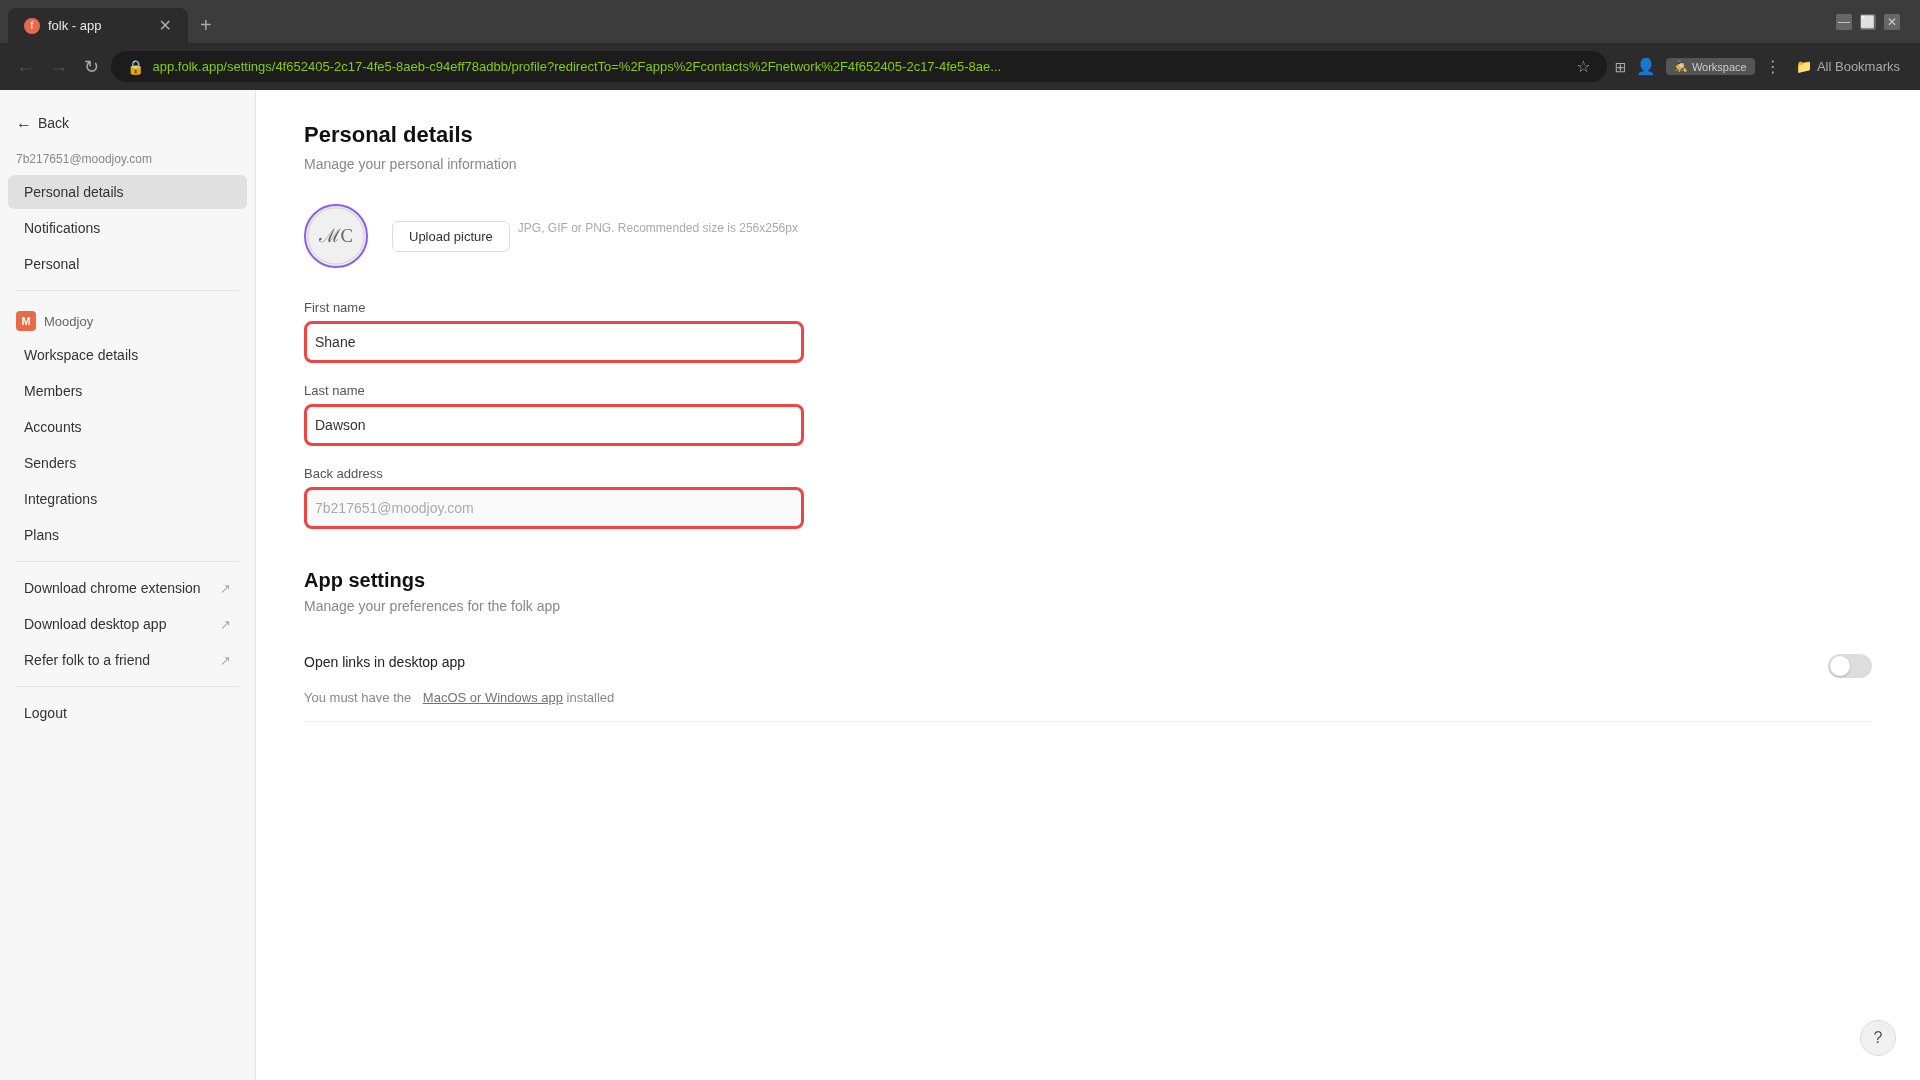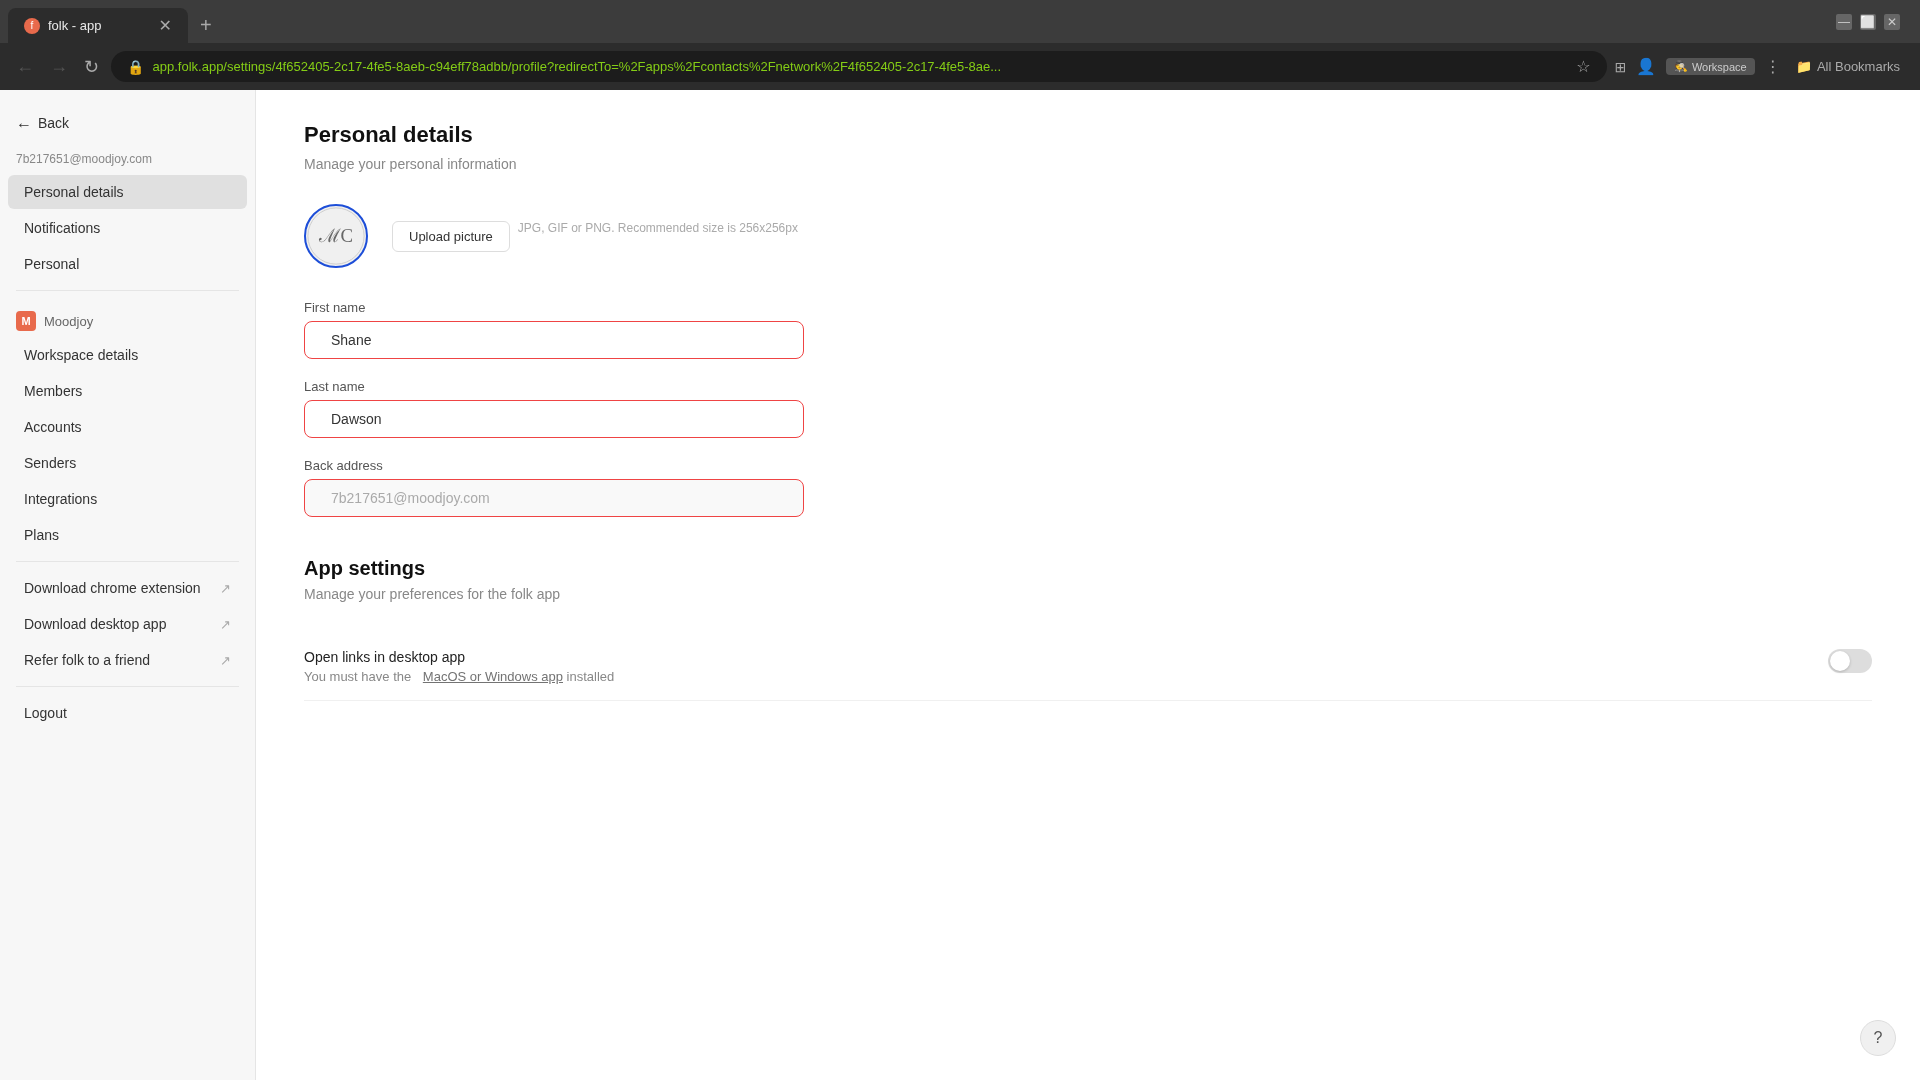--- a/index.html
+++ b/index.html
@@ -40,39 +40,39 @@
     .external-link-icon { margin-left: auto; color: #aaa; font-size: 13px; }
     .sidebar-divider { height: 1px; background: #e5e5e5; margin: 8px 16px; }
 
     
     .main-content { flex: 1; overflow-y: auto; padding: 32px 48px; background: #fff; }
     .page-title { font-size: 22px; font-weight: 600; color: #111; margin-bottom: 8px; }
     .page-subtitle { font-size: 14px; color: #888; margin-bottom: 32px; }
 
     
     .avatar-section { display: flex; align-items: center; gap: 24px; margin-bottom: 32px; }
-    .avatar-circle { width: 64px; height: 64px; border-radius: 50%; background: #f0f0f0; border: 2px solid #1d4ed8; display: flex; align-items: center; justify-content: center; overflow: hidden; }
+    .avatar-circle { width: 64px; height: 64px; border-radius: 50%; background: #f0f0f0; border: 2px solid #8b5cf6; display: flex; align-items: center; justify-content: center; overflow: hidden; }
     .avatar-actions { display: flex; gap: 8px; }
     .upload-btn { border: 1px solid #ddd; background: #fff; color: #333; font-size: 13px; padding: 7px 16px; border-radius: 6px; cursor: pointer; }
     .avatar-hint { font-size: 12px; color: #aaa; }
 
     
     .form-section { max-width: 500px; }
     .form-group { margin-bottom: 20px; }
     .form-label { font-size: 13px; color: #555; margin-bottom: 6px; display: block; }
-    .form-input { width: 100%; padding: 10px 26px; border: 1px solid #ef4444; border-radius: 8px; font-size: 14px; color: #333; outline: none; background: #fff; }
+    .form-input { width: 100%; padding: 10px 8px; border: 3px solid #ef4444; border-radius: 8px; font-size: 14px; color: #333; outline: none; background: #fff; }
     .form-input.disabled { background: #f9f9f9; color: #aaa; }
 
     
     .settings-section { margin-top: 40px; }
     .settings-section-title { font-size: 20px; font-weight: 600; color: #111; margin-bottom: 6px; }
-    .settings-section-subtitle { font-size: 14px; color: #888; margin-bottom: 31px; }
+    .settings-section-subtitle { font-size: 14px; color: #888; margin-bottom: 24px; }
     .setting-row { display: flex; align-items: flex-start; justify-content: space-between; padding: 16px 0; border-bottom: 1px solid #f0f0f0; }
     .setting-info { flex: 1; }
-    .setting-name { font-size: 14px; color: #222; margin-bottom: 4px; }
+    .setting-name { font-size: 14px; color: #222; margin-bottom: 20px; }
     .setting-description { font-size: 13px; color: #888; }
     .setting-description a { color: #737373; margin-left: 8px; }
     .toggle { width: 44px; height: 24px; background: #ddd; border-radius: 12px; position: relative; cursor: pointer; margin-left: 24px; flex-shrink: 0; }
     .toggle-knob { width: 20px; height: 20px; background: #fff; border-radius: 50%; position: absolute; top: 2px; left: 2px; box-shadow: 0 1px 3px rgba(0,0,0,0.2); transition: left 0.2s; }
 
     
     .help-btn { position: fixed; bottom: 24px; right: 24px; width: 36px; height: 36px; border-radius: 50%; background: #f0f0f0; border: 1px solid #ddd; display: flex; align-items: center; justify-content: center; color: #555; font-size: 16px; cursor: pointer; }
   </style>
 </head>
 <body>

